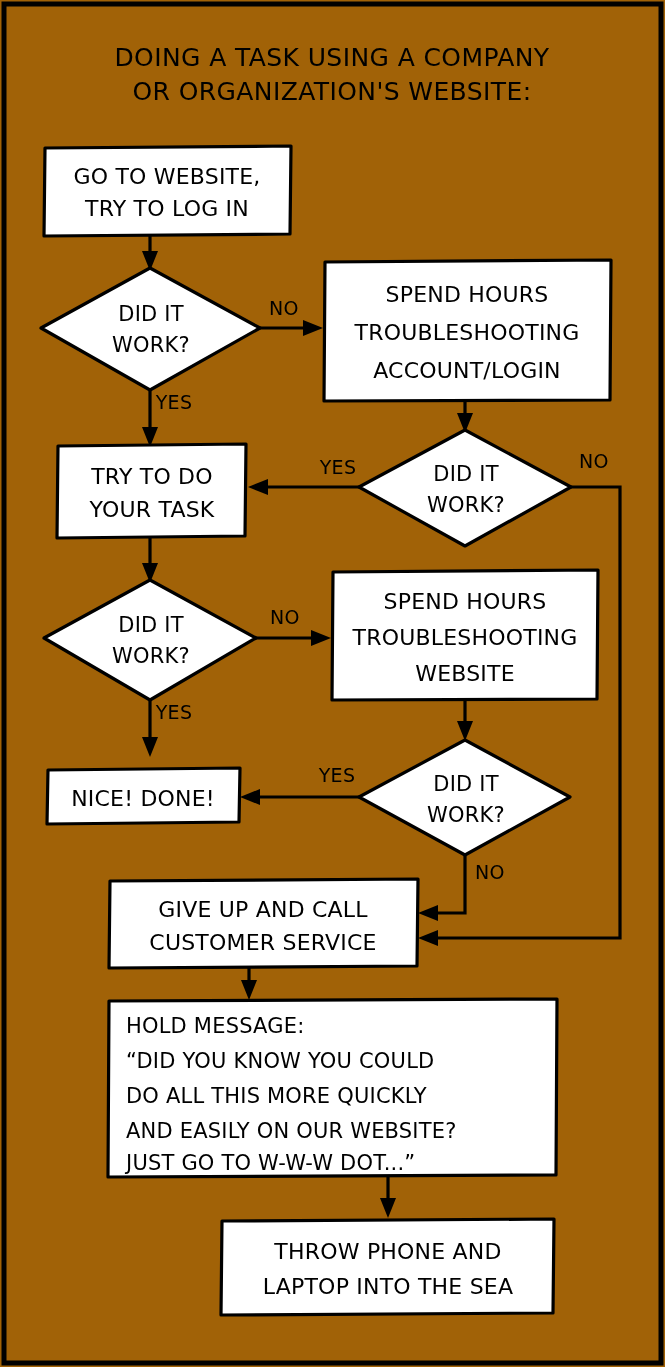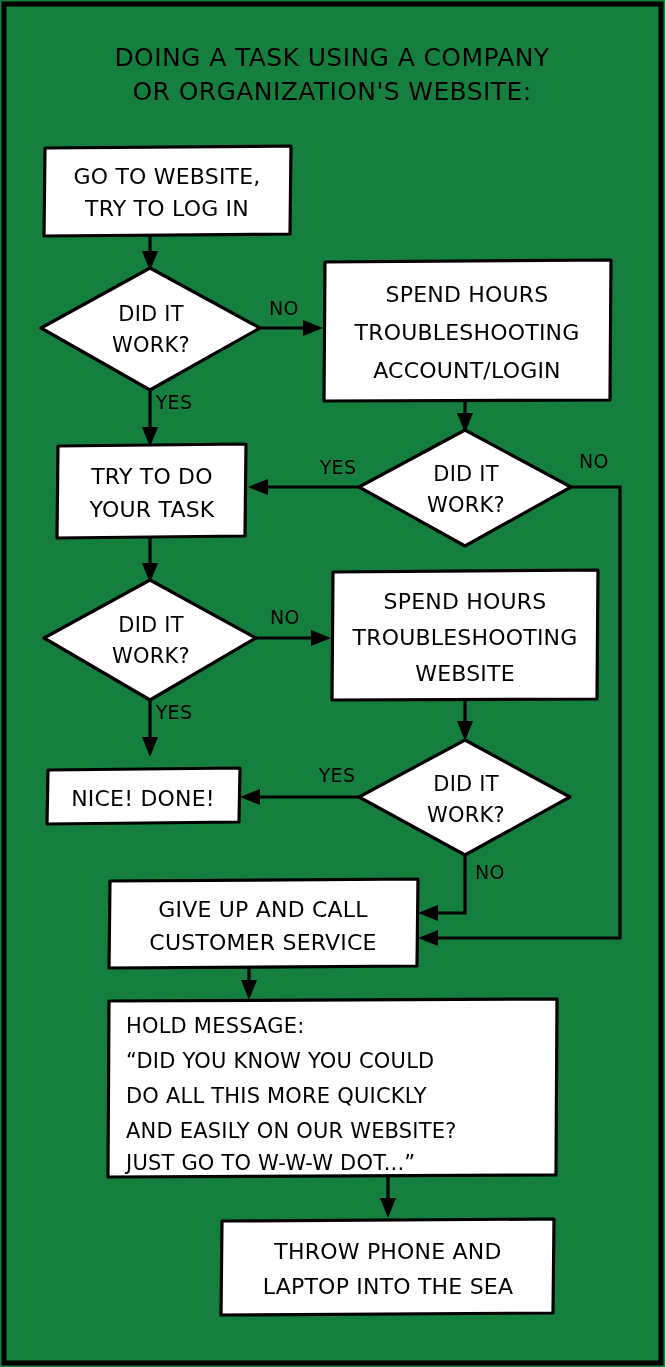--- a/index.html
+++ b/index.html
@@ -1,20 +1,20 @@
 <!DOCTYPE html>
 <html><head>
 <meta charset="utf-8">
 <style>
   html,body{margin:0;padding:0;background:#ffffff;}
   body{
     width:665px;height:1367px;overflow:hidden;
     font-family:"DejaVu Sans", sans-serif;
   }
-  #comic{position:relative;width:665px;height:1367px;background:#15803d;}
+  #comic{position:relative;width:665px;height:1367px;background:#a16207;}
   svg{display:block;}
   .node-text{
     font-family:"DejaVu Sans", sans-serif;
     font-weight:400;
     fill:#000;
     text-anchor:middle;
     letter-spacing:0.2px;
   }
   .title-text{
     font-family:"DejaVu Sans", sans-serif;

